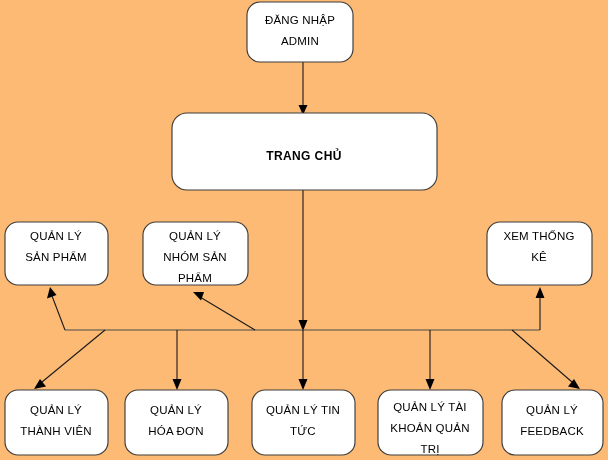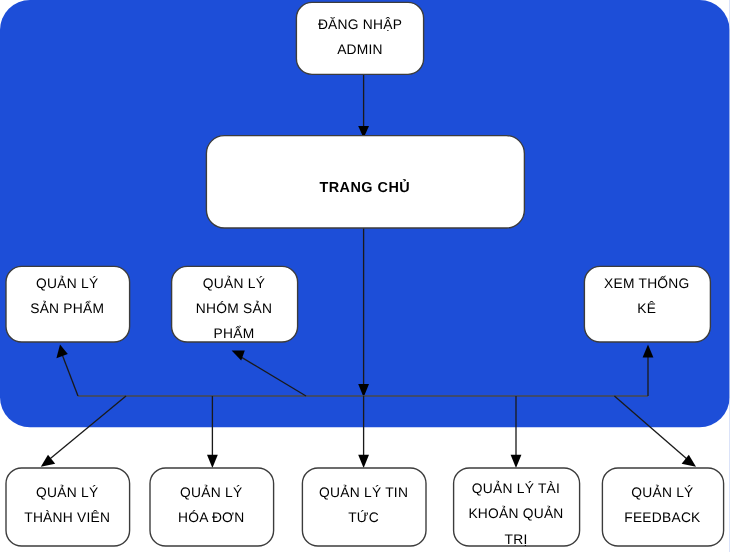--- a/index.html
+++ b/index.html
@@ -9,23 +9,22 @@
   }
   body {
     width: 608px;
     height: 460px;
     font-family: "Liberation Sans", sans-serif;
     overflow: hidden;
   }
   #diagram-root {
     position: relative;
     width: 608px;
-    height: 356px;
-    background: #1d4ed8;
-    border-radius: 25px;
+    height: 460px;
+    background: #fdba74;
   }
   svg#flowchart {
     display: block;
     width: 608px;
     height: 460px;
   }
   .node-box {
     fill: #ffffff;
     stroke: #3c3c3c;
     stroke-width: 1.15;

